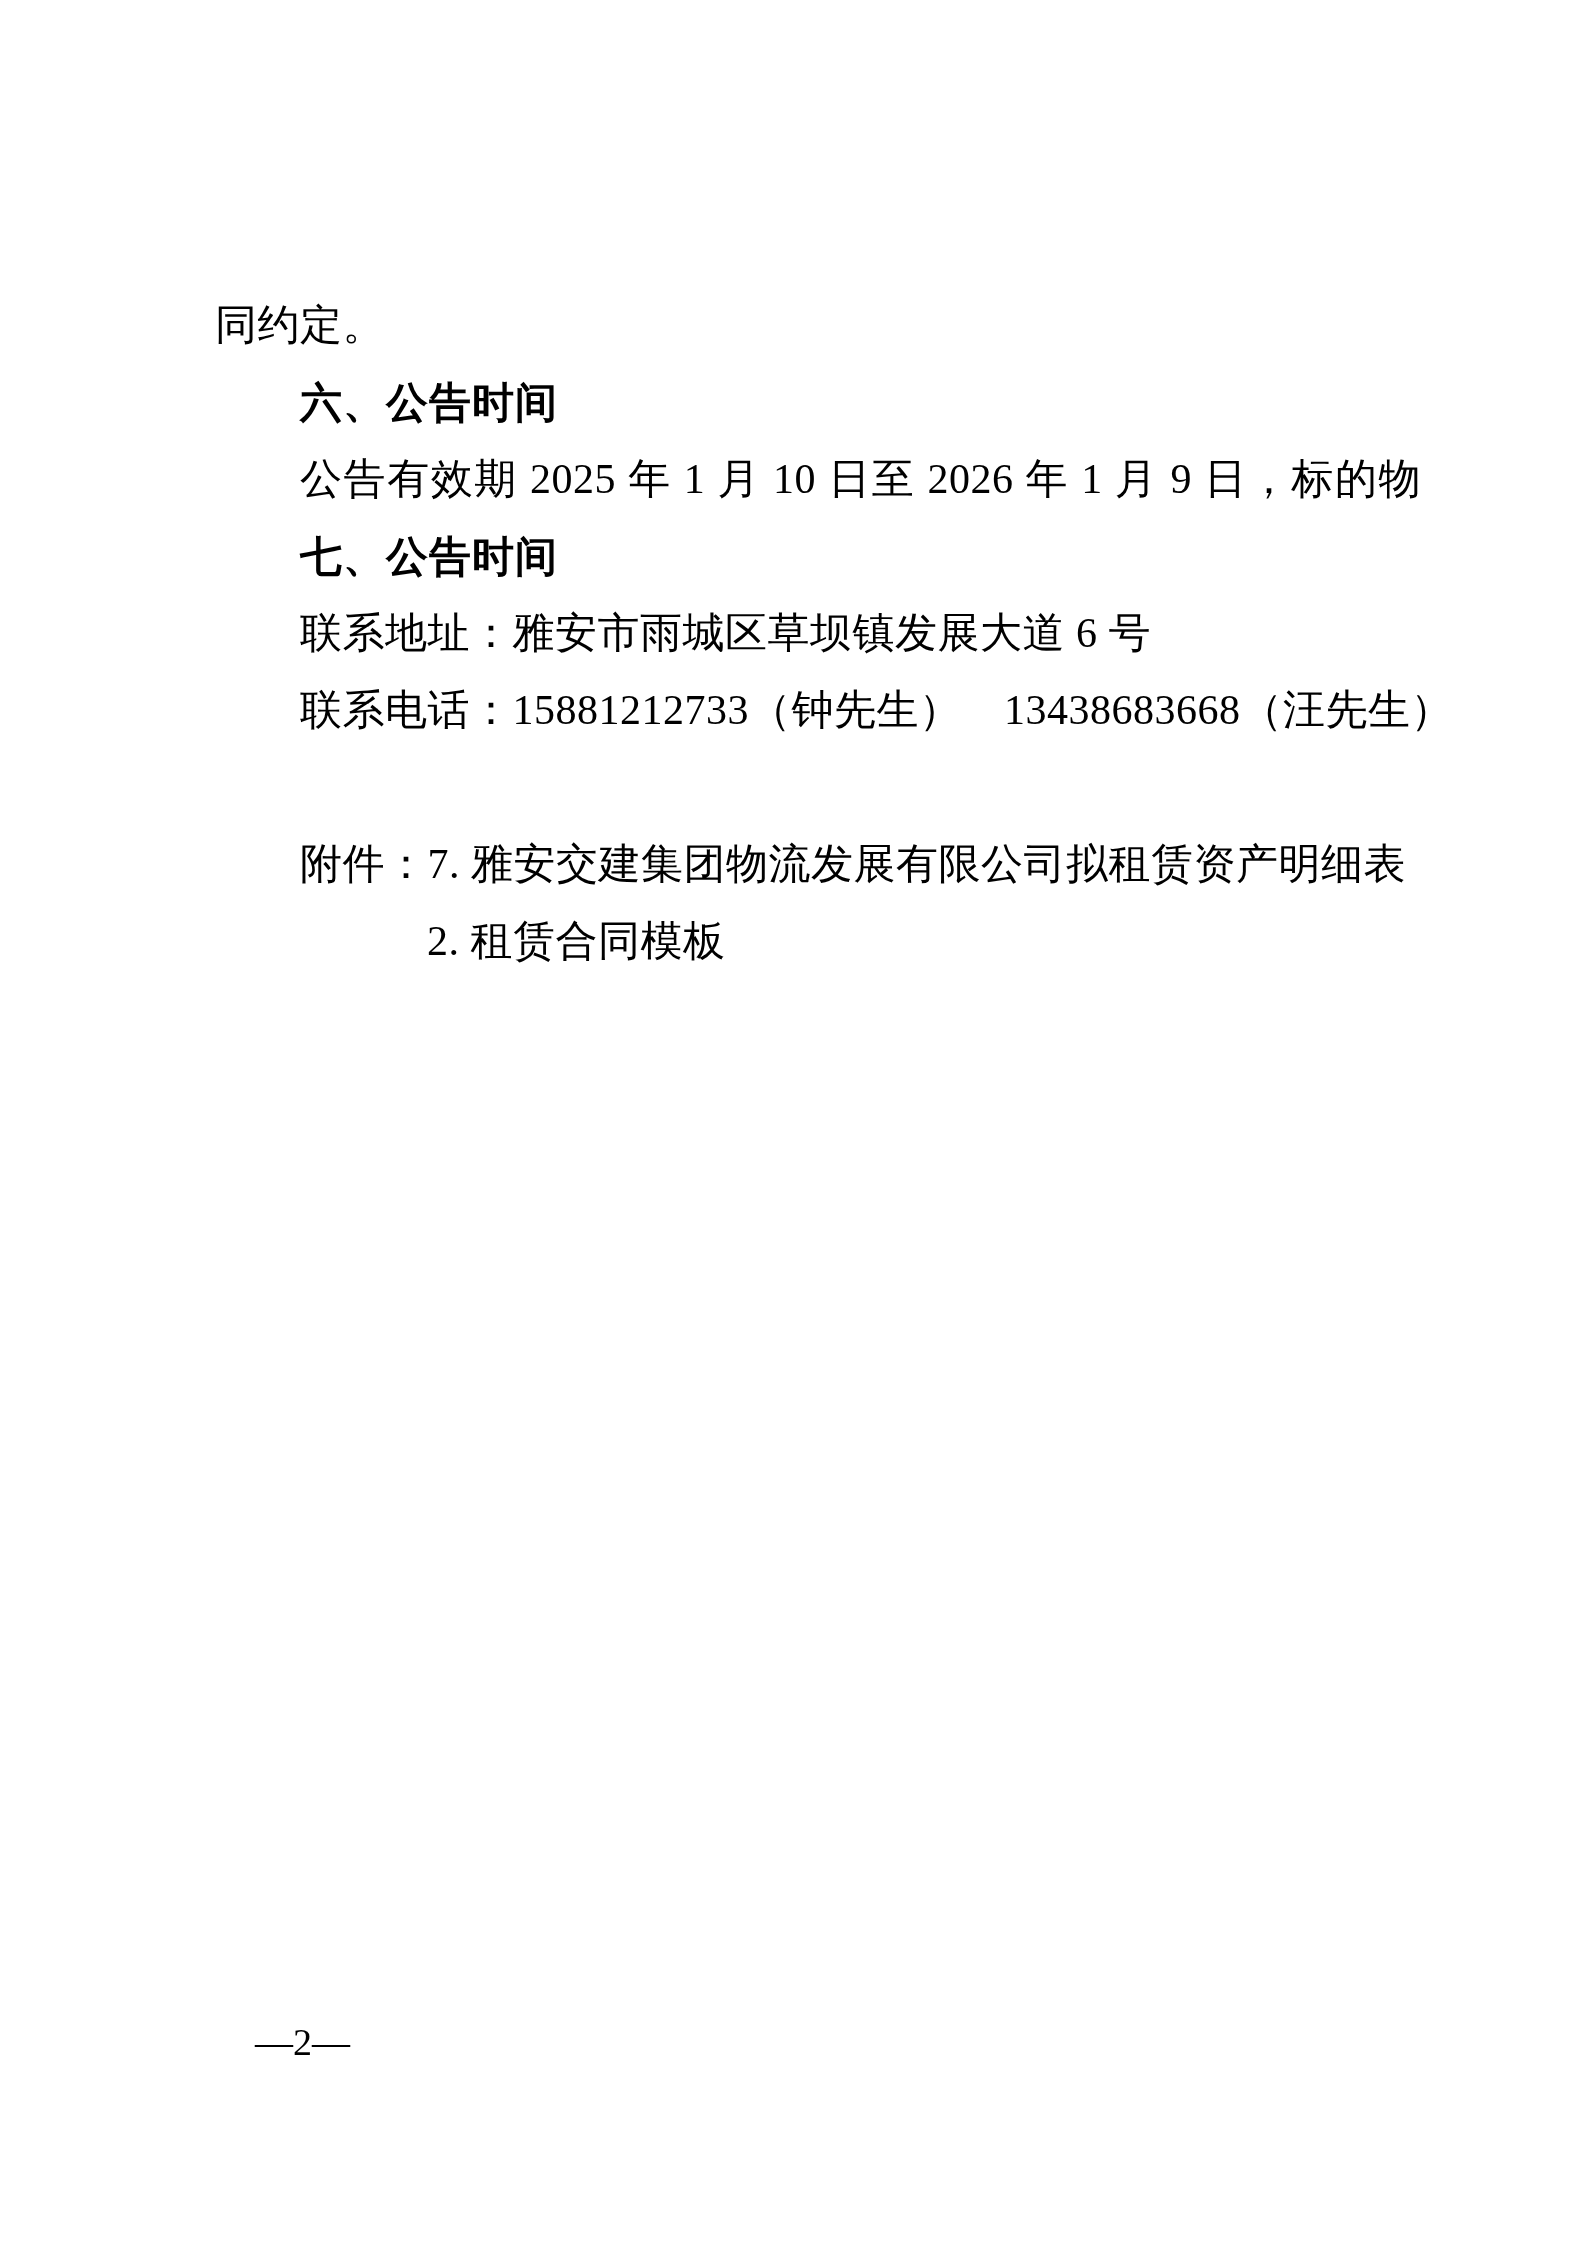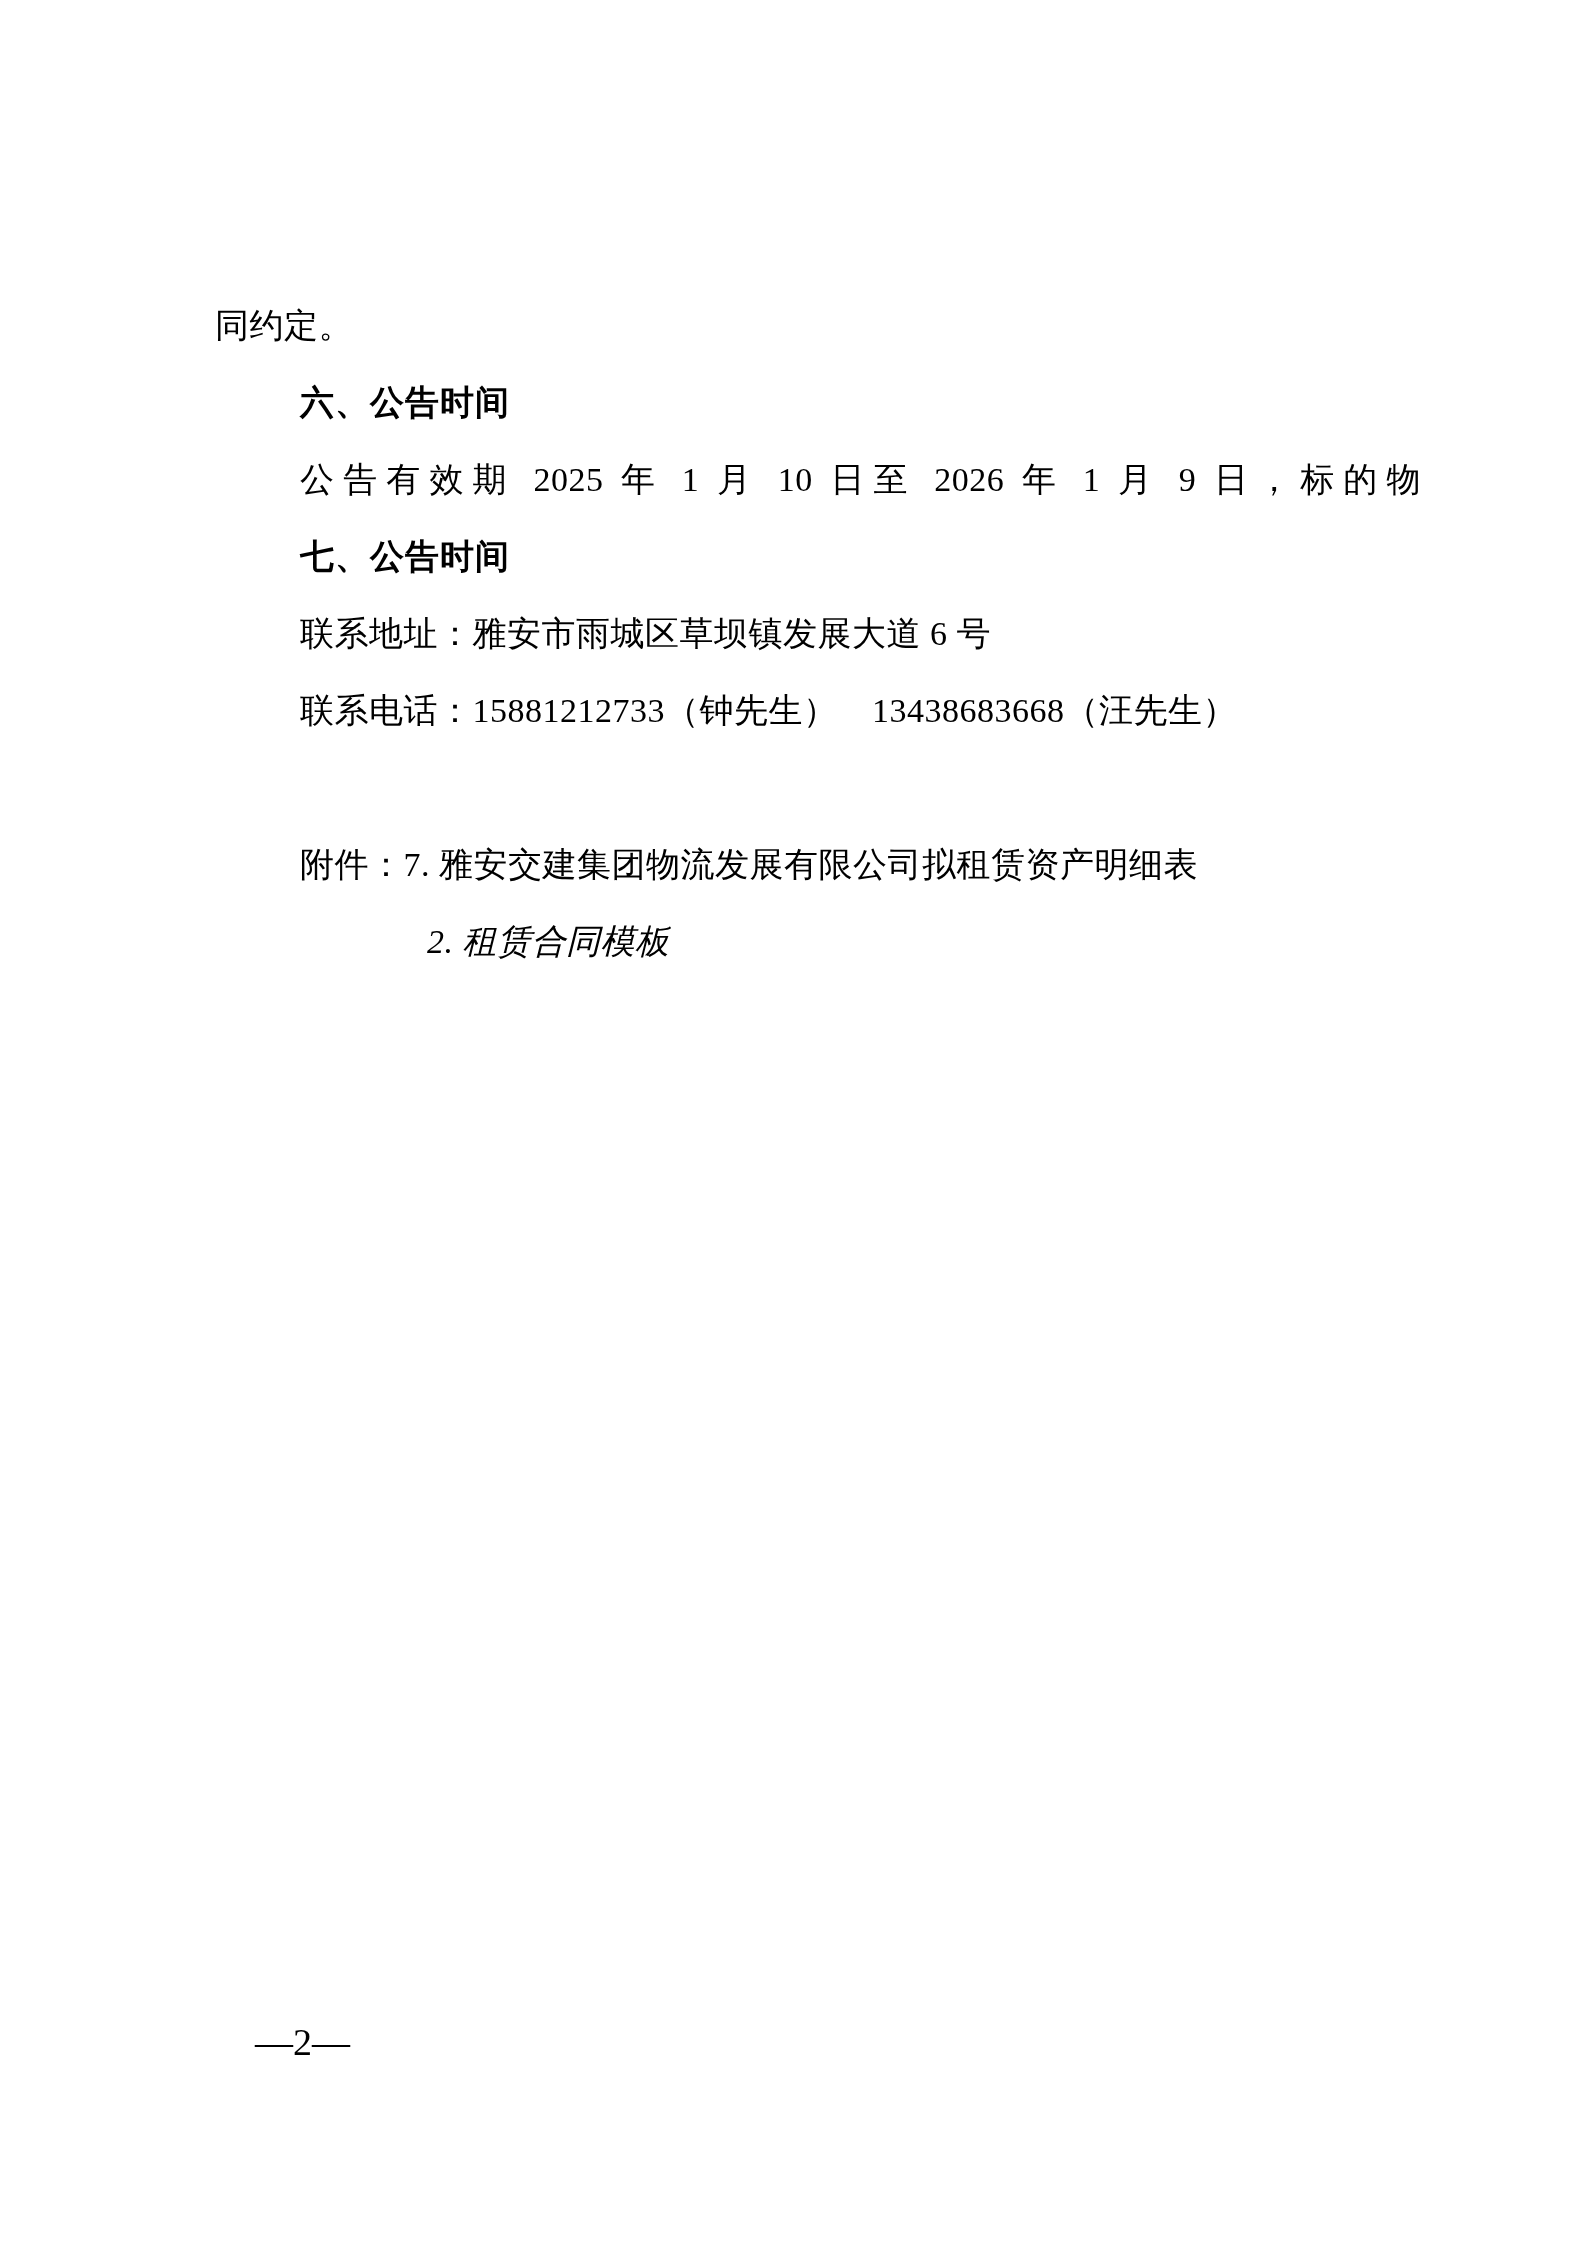--- a/index.html
+++ b/index.html
@@ -18,30 +18,29 @@
   }
   .doc {
     position: absolute;
     left: 215px;
     top: 287px;
     width: 1206px;
   }
   .line {
     height: 77px;
     line-height: 77px;
-    font-size: 34px;
+    font-size: 42px;
     white-space: nowrap;
     letter-spacing: 0.5px;
   }
   .indent {
     padding-left: 85px;
   }
   .indent-attach {
     padding-left: 212px;
-    font-style: italic;
   }
   .heading {
     font-family: Liberation Sans, sans-serif;
     font-weight: 700;
     letter-spacing: 1px;
   }
   .justify {
     white-space: normal;
     text-align: justify;
     text-align-last: justify;

